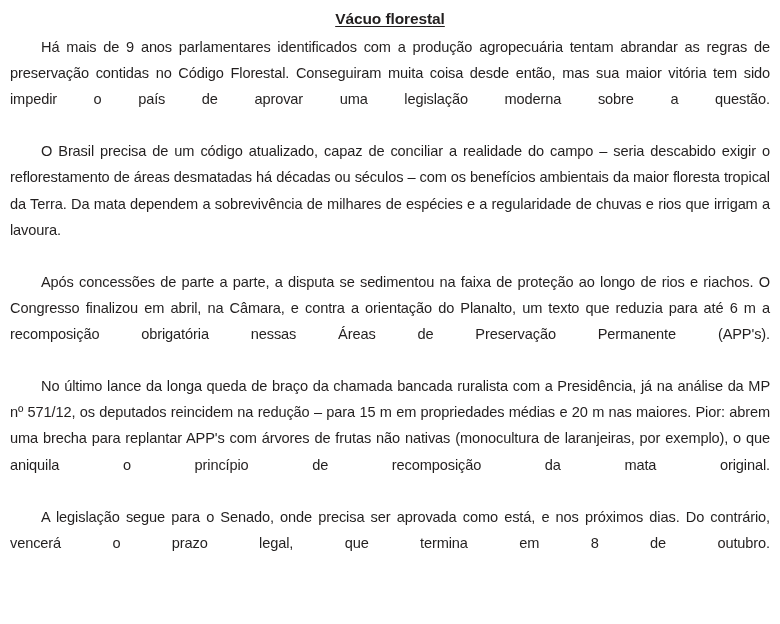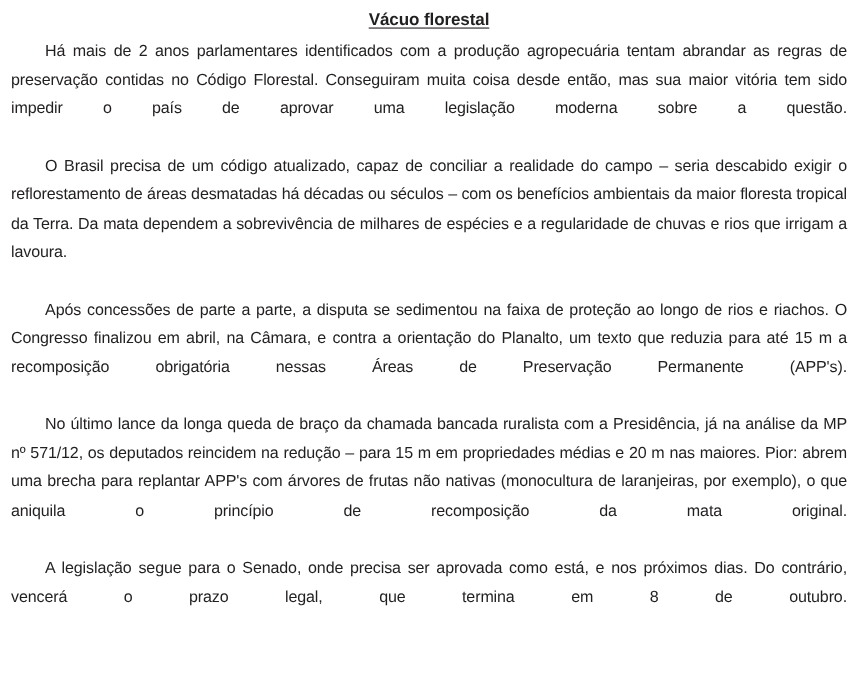--- a/index.html
+++ b/index.html
@@ -63,20 +63,20 @@
 </style>
 </head>
 <body>
 
 <div class="page">
 
   <h1 class="doc-title">Vácuo florestal</h1>
 
   <div class="body-text">
 
-    <p>Há mais de 2 anos parlamentares identificados com a produção agropecuária tentam abrandar as regras de preservação contidas no Código Florestal. Conseguiram muita coisa desde então, mas sua maior vitória tem sido impedir o país de aprovar uma legislação moderna sobre a questão.</p>
+    <p>Há mais de 9 anos parlamentares identificados com a produção agropecuária tentam abrandar as regras de preservação contidas no Código Florestal. Conseguiram muita coisa desde então, mas sua maior vitória tem sido impedir o país de aprovar uma legislação moderna sobre a questão.</p>
     <p>O Brasil precisa de um código atualizado, capaz de conciliar a realidade do campo – seria descabido exigir o reflorestamento de áreas desmatadas há décadas ou séculos – com os benefícios ambientais da maior floresta tropical da Terra. Da mata dependem a sobrevivência de milhares de espécies e a regularidade de chuvas e rios que irrigam a lavoura.</p>
-    <p>Após concessões de parte a parte, a disputa se sedimentou na faixa de proteção ao longo de rios e riachos. O Congresso finalizou em abril, na Câmara, e contra a orientação do Planalto, um texto que reduzia para até 15 m a recomposição obrigatória nessas Áreas de Preservação Permanente (APP's).</p>
+    <p>Após concessões de parte a parte, a disputa se sedimentou na faixa de proteção ao longo de rios e riachos. O Congresso finalizou em abril, na Câmara, e contra a orientação do Planalto, um texto que reduzia para até 6 m a recomposição obrigatória nessas Áreas de Preservação Permanente (APP's).</p>
     <p>No último lance da longa queda de braço da chamada bancada ruralista com a Presidência, já na análise da MP nº 571/12, os deputados reincidem na redução – para 15 m em propriedades médias e 20 m nas maiores. Pior: abrem uma brecha para replantar APP's com árvores de frutas não nativas (monocultura de laranjeiras, por exemplo), o que aniquila o princípio de recomposição da mata original.</p>
     <p>A legislação segue para o Senado, onde precisa ser aprovada como está, e nos próximos dias. Do contrário, vencerá o prazo legal, que termina em 8 de outubro.</p>
 
   </div>
 </div>
 
 </body></html>

